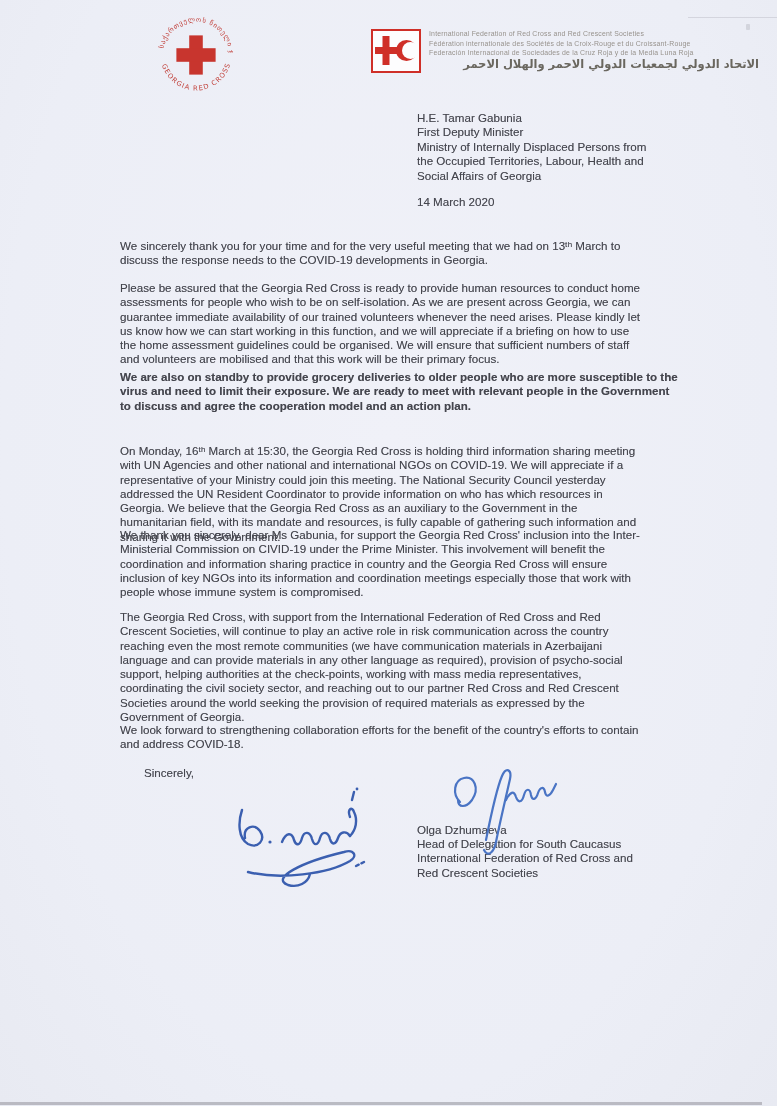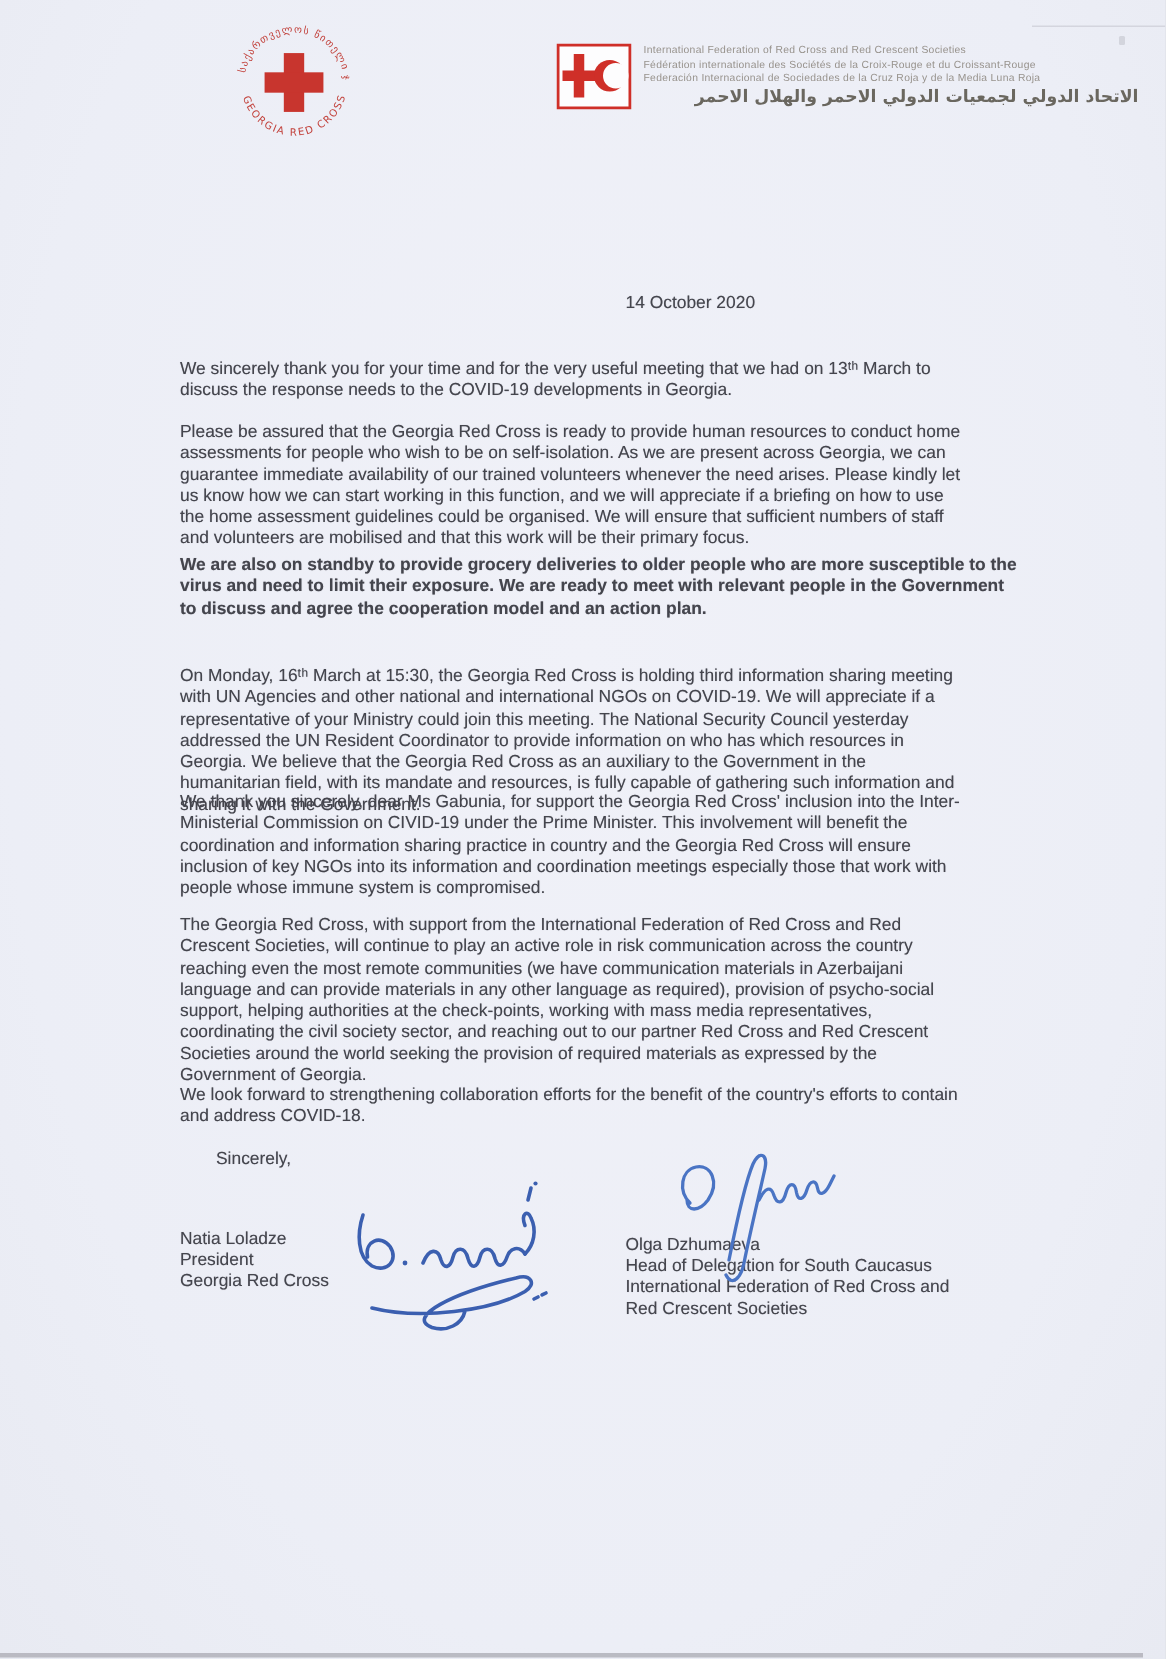--- a/index.html
+++ b/index.html
@@ -71,22 +71,27 @@
     </svg>
   </div>
 
   <div class="abs ifrc-lines" style="left:429px;top:29px;width:330px;">
     <div>International Federation of Red Cross and Red Crescent Societies</div>
     <div>Fédération internationale des Sociétés de la Croix-Rouge et du Croissant-Rouge</div>
     <div>Federación Internacional de Sociedades de la Cruz Roja y de la Media Luna Roja</div>
     <div class="ifrc-ar">الاتحاد الدولي لجمعيات الدولي الاحمر والهلال الاحمر</div>
   </div>
 
+  <div class="abs addr" style="left:417px;top:111px;width:330px;">H.E. Tamar Gabunia
+First Deputy Minister
+Ministry of Internally Displaced Persons from
+the Occupied Territories, Labour, Health and
+Social Affairs of Georgia</div>
 
-  <div class="abs addr" style="left:417px;top:195px;">14 October 2020</div>
+  <div class="abs addr" style="left:417px;top:195px;">14 March 2020</div>
 
 
   <p class="abs body-text" style="left:120px;top:239px;">We sincerely thank you for your time and for the very useful meeting that we had on 13ᵗʰ March to
 discuss the response needs to the COVID-19 developments in Georgia.</p>
   <p class="abs body-text" style="left:120px;top:281px;">Please be assured that the Georgia Red Cross is ready to provide human resources to conduct home
 assessments for people who wish to be on self-isolation. As we are present across Georgia, we can
 guarantee immediate availability of our trained volunteers whenever the need arises. Please kindly let
 us know how we can start working in this function, and we will appreciate if a briefing on how to use
 the home assessment guidelines could be organised. We will ensure that sufficient numbers of staff
 and volunteers are mobilised and that this work will be their primary focus.</p>
@@ -111,23 +116,20 @@
 language and can provide materials in any other language as required), provision of psycho-social
 support, helping authorities at the check-points, working with mass media representatives,
 coordinating the civil society sector, and reaching out to our partner Red Cross and Red Crescent
 Societies around the world seeking the provision of required materials as expressed by the
 Government of Georgia.</p>
   <p class="abs body-text" style="left:120px;top:723px;">We look forward to strengthening collaboration efforts for the benefit of the country's efforts to contain
 and address COVID-18.</p>
 
   <div class="abs body-text" style="left:120px;top:766px;margin-left:24px;">Sincerely,</div>
 
-  <div class="abs sig-names" style="left:120px;top:819px;">Natia Loladze
-President
-Georgia Red Cross</div>
 
   <div class="abs sig-names" style="left:417px;top:823px;">Olga Dzhumaeva
 Head of Delegation for South Caucasus
 International Federation of Red Cross and
 Red Crescent Societies</div>
 
   <div class="abs" style="left:228px;top:786px;width:150px;height:110px;">
     <svg width="150" height="110" viewBox="0 0 150 110">
       <g fill="none" stroke="#3b5fb0" stroke-width="2.4" stroke-linecap="round" stroke-linejoin="round">
         <path d="M 14 24 C 10 36, 10 52, 20 58 C 30 63, 38 54, 32 45 C 26 37, 15 41, 17 52"></path>

